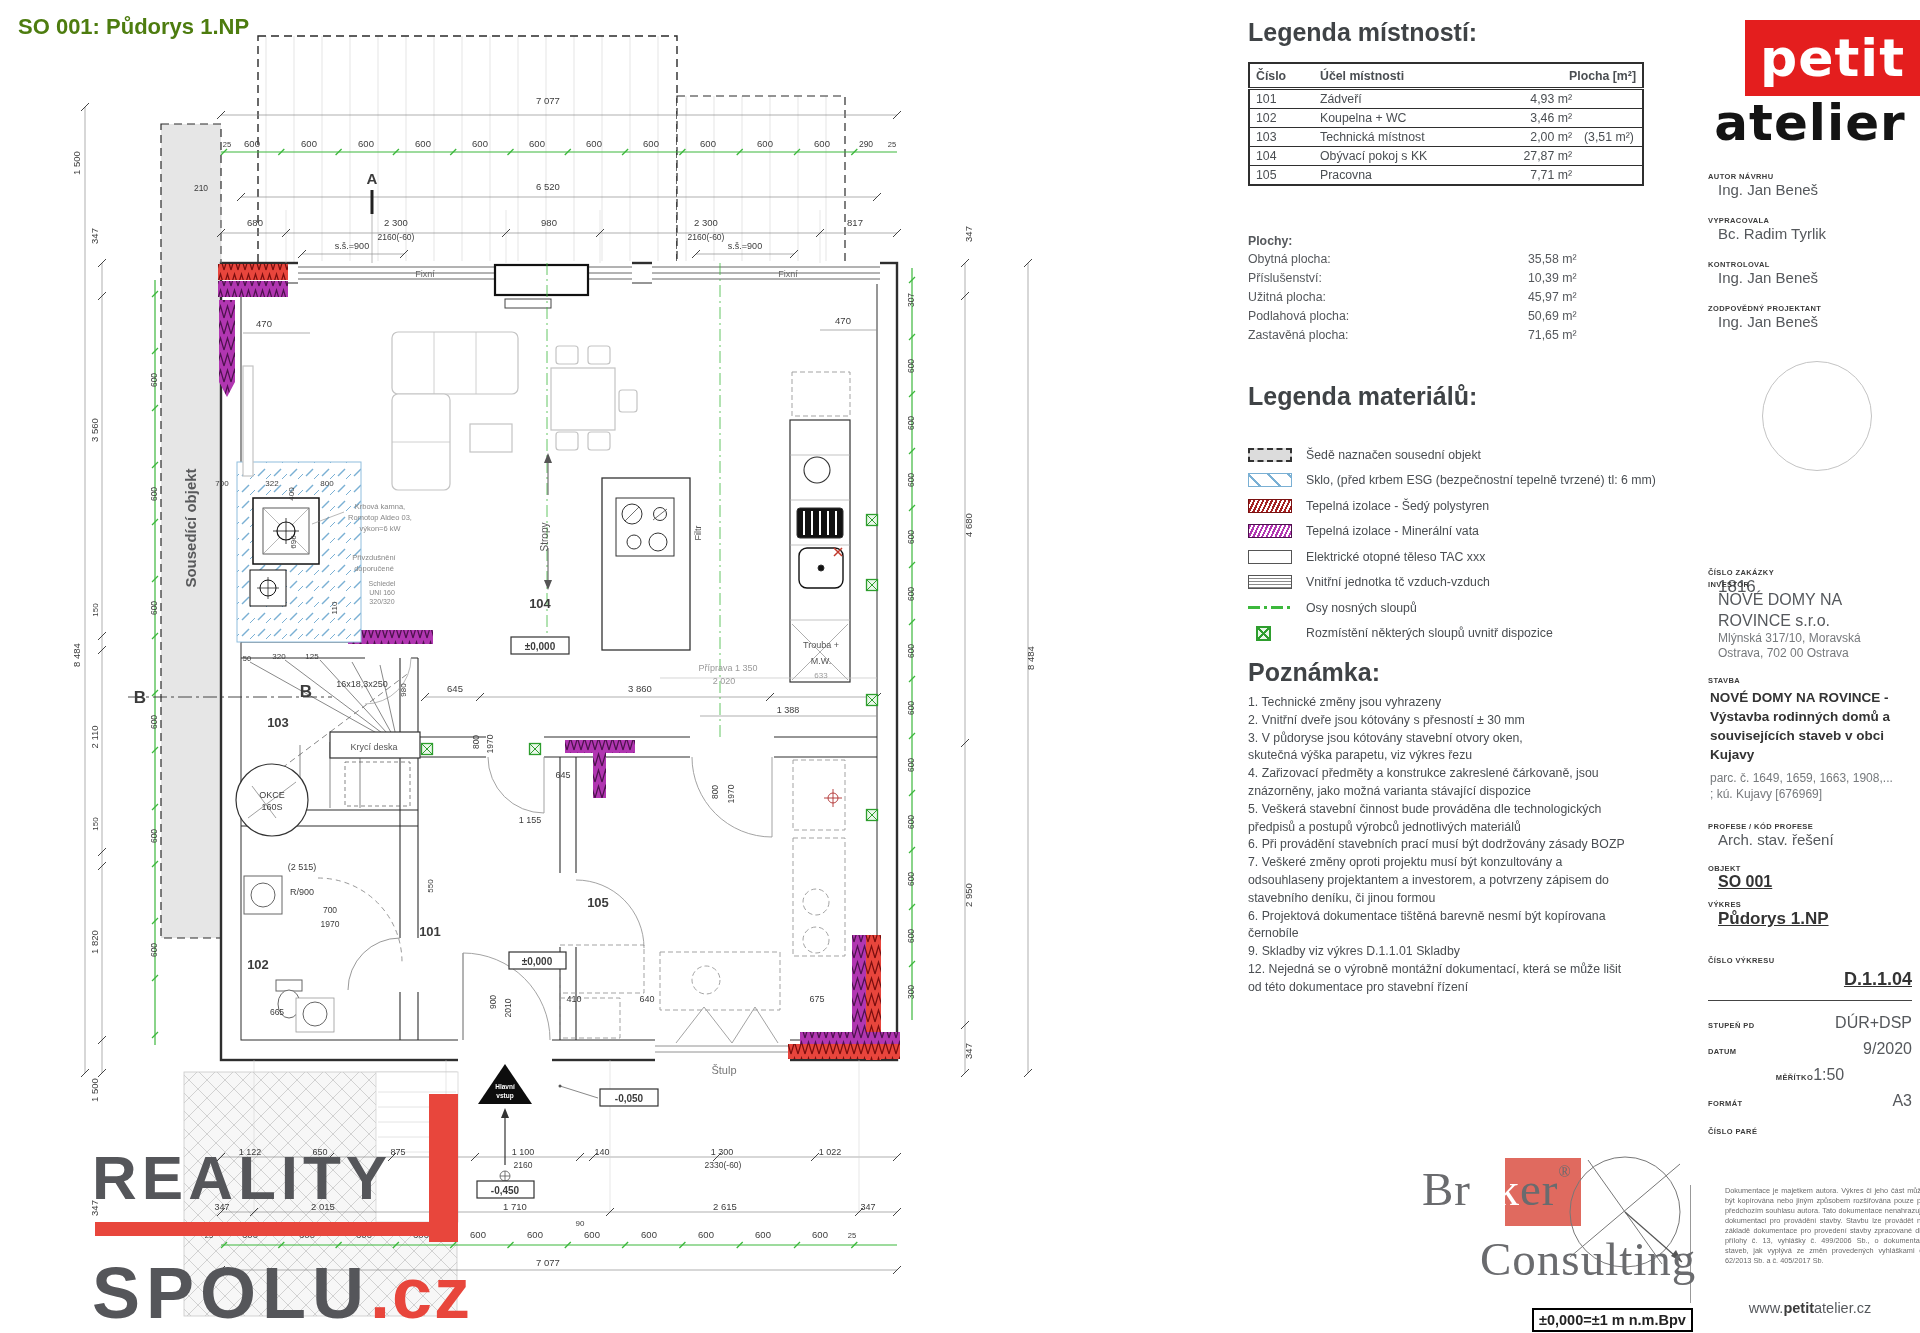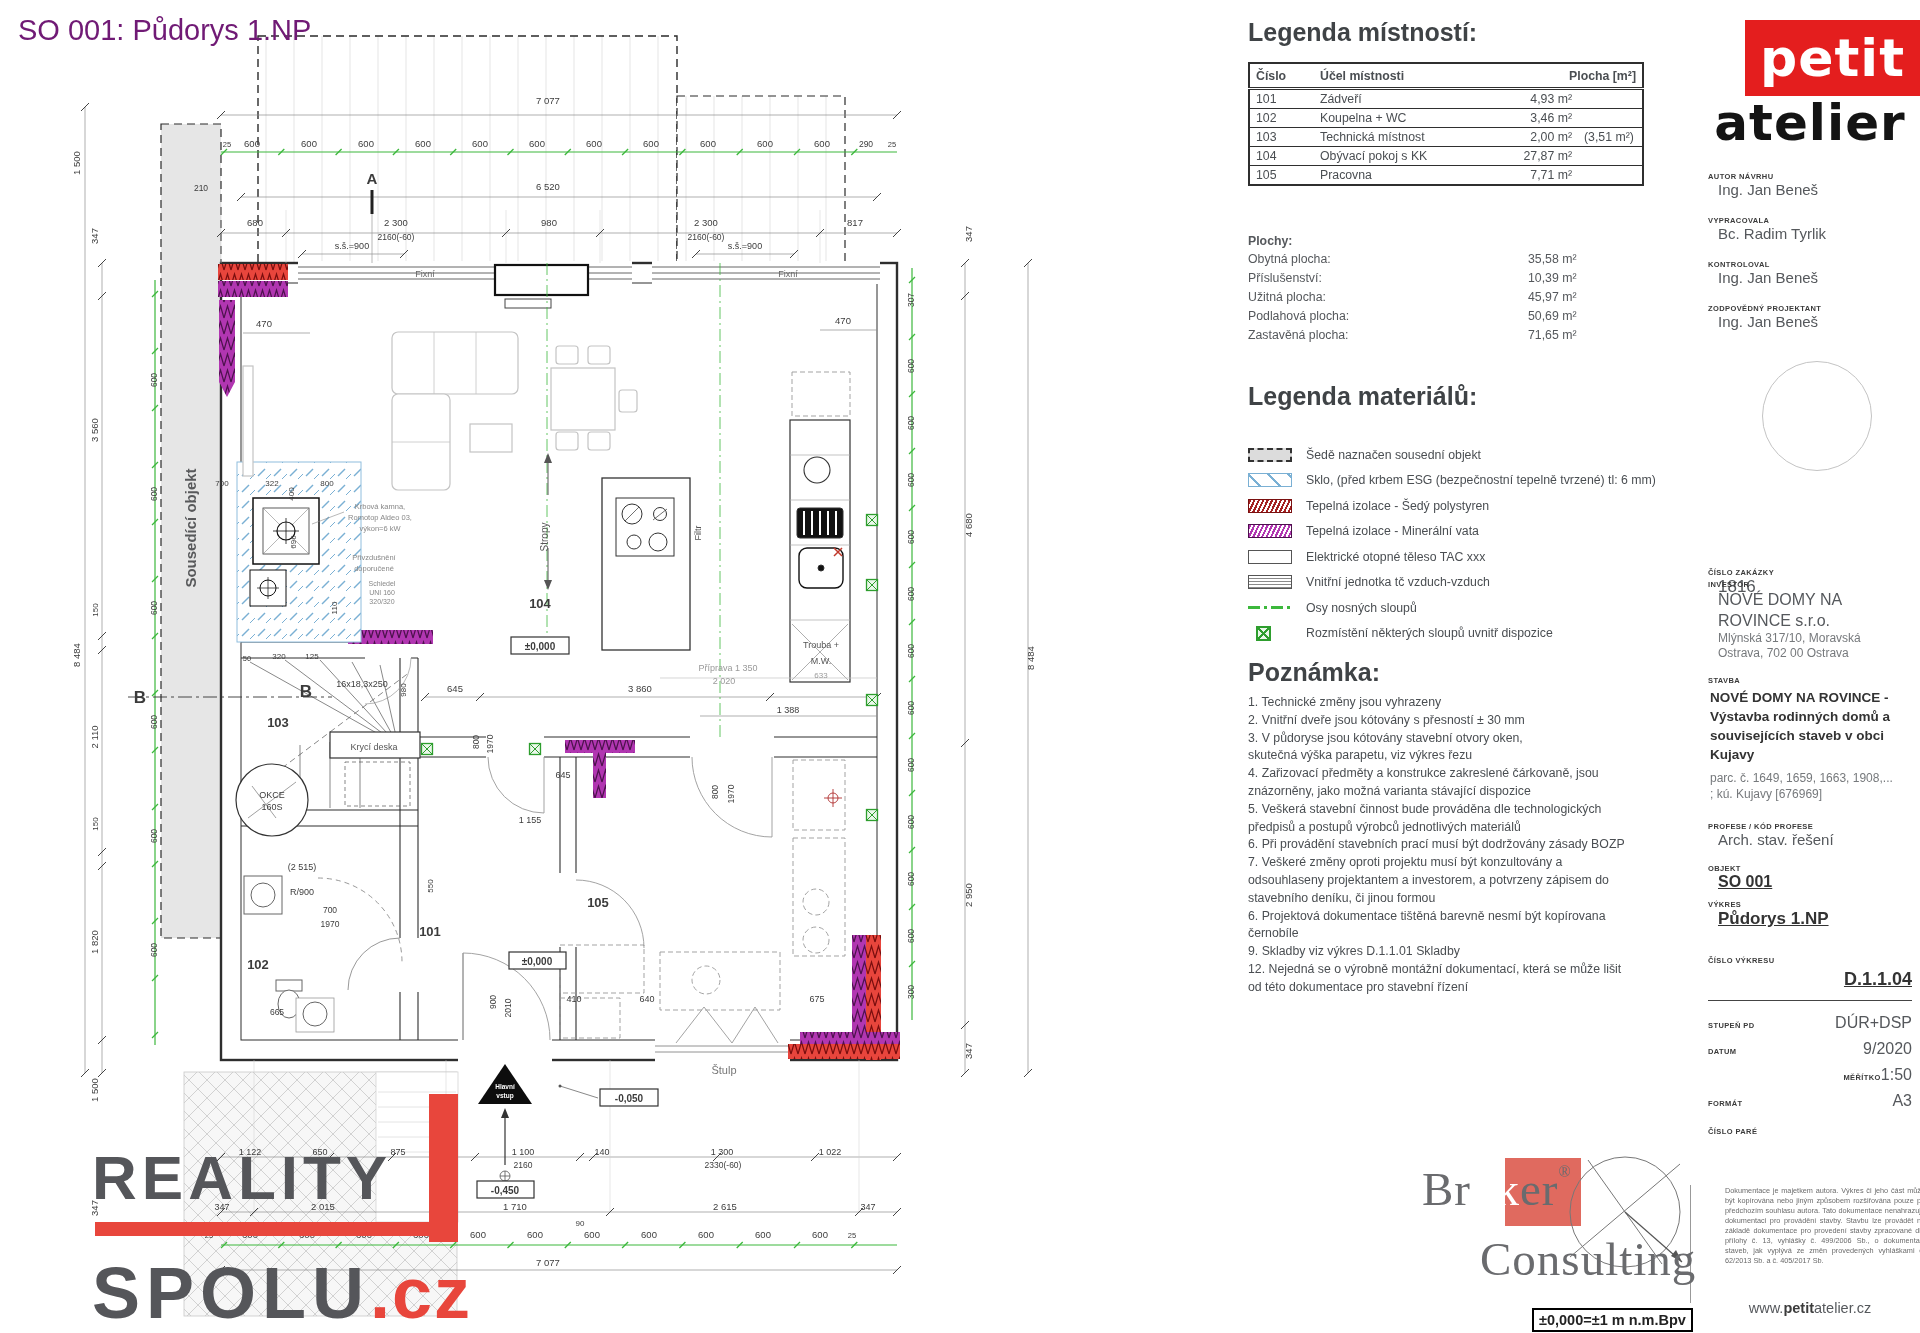--- a/index.html
+++ b/index.html
@@ -1,19 +1,19 @@
 <!DOCTYPE html>
 <html><head>
 <meta charset="utf-8">
 <style>
   html,body{margin:0;padding:0;background:#fff;}
   #sheet{position:relative;width:1920px;height:1333px;background:#fff;overflow:hidden;
          font-family:"Liberation Sans",sans-serif;color:#3f4346;}
   
-  .page-title{position:absolute;left:18px;top:14px;font-size:29px;font-weight:400;color:#701a75;z-index:3;}
+  .page-title{position:absolute;left:18px;top:14px;font-size:22px;font-weight:700;color:#4d7c0f;z-index:3;}
   
   #plan-svg{position:absolute;left:0;top:0;z-index:1;}
   
   .legend-col{position:absolute;left:1248px;top:0;width:412px;z-index:2;}
   .h-big{font-size:25px;font-weight:700;color:#3f4346;}
   .h1-pos{position:absolute;left:0;top:18px;}
   .room-table{position:absolute;left:0;top:62px;width:396px;border-collapse:collapse;
               font-size:12.3px;color:#4a4e52;}
   .room-table th,.room-table td{padding:2px 6px;text-align:left;}
   .room-table thead th{border-bottom:3px double #2f2f2f;font-weight:700;padding-top:5px;padding-bottom:4px;}
@@ -742,21 +742,21 @@
     <div class="abs tb-hr"></div>
 
     <div class="abs" style="left:8px;top:1014px;width:204px;display:flex;justify-content:space-between;align-items:baseline">
       <span class="tl">STUPEŇ PD</span>
       <span class="tv" style="font-size:16px">DÚR+DSP</span>
     </div>
     <div class="abs" style="left:8px;top:1040px;width:204px;display:flex;justify-content:space-between;align-items:baseline">
       <span class="tl">DATUM</span>
       <span class="tv" style="font-size:16px">9/2020</span>
     </div>
-    <div class="abs" style="left:8px;top:1066px;width:204px;display:flex;justify-content:flex-end;align-items:baseline">
+    <div class="abs" style="left:8px;top:1066px;width:204px;display:flex;justify-content:center;align-items:baseline">
       <span class="tl">MĚŘÍTKO</span>
       <span class="tv" style="font-size:16px">1:50</span>
     </div>
     <div class="abs" style="left:8px;top:1092px;width:204px;display:flex;justify-content:space-between;align-items:baseline">
       <span class="tl">FORMÁT</span>
       <span class="tv" style="font-size:16px">A3</span>
     </div>
     <div class="abs" style="left:8px;top:1120px;width:204px">
       <span class="tl">ČÍSLO PARÉ</span>
       <span class="tv"></span>

